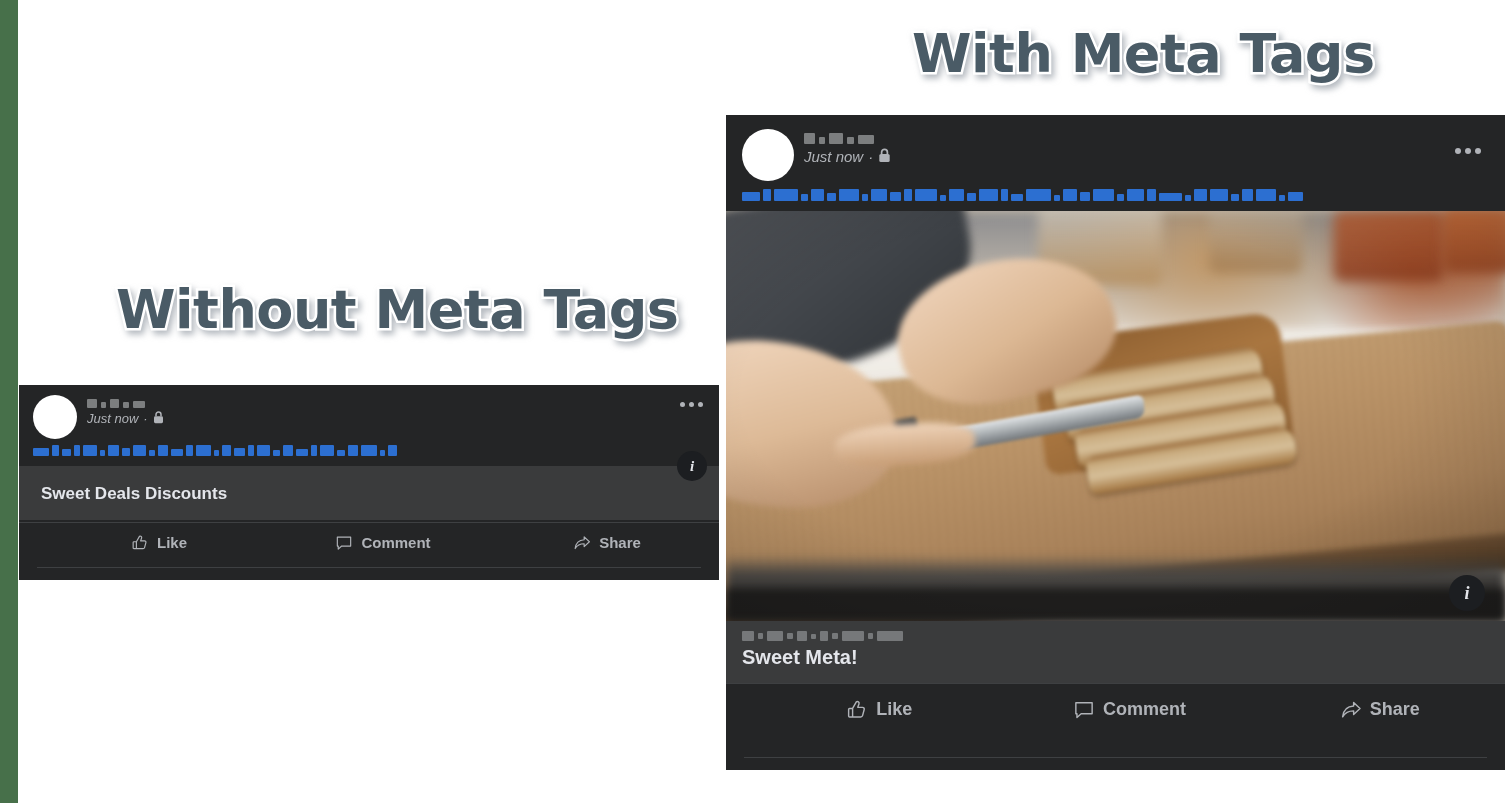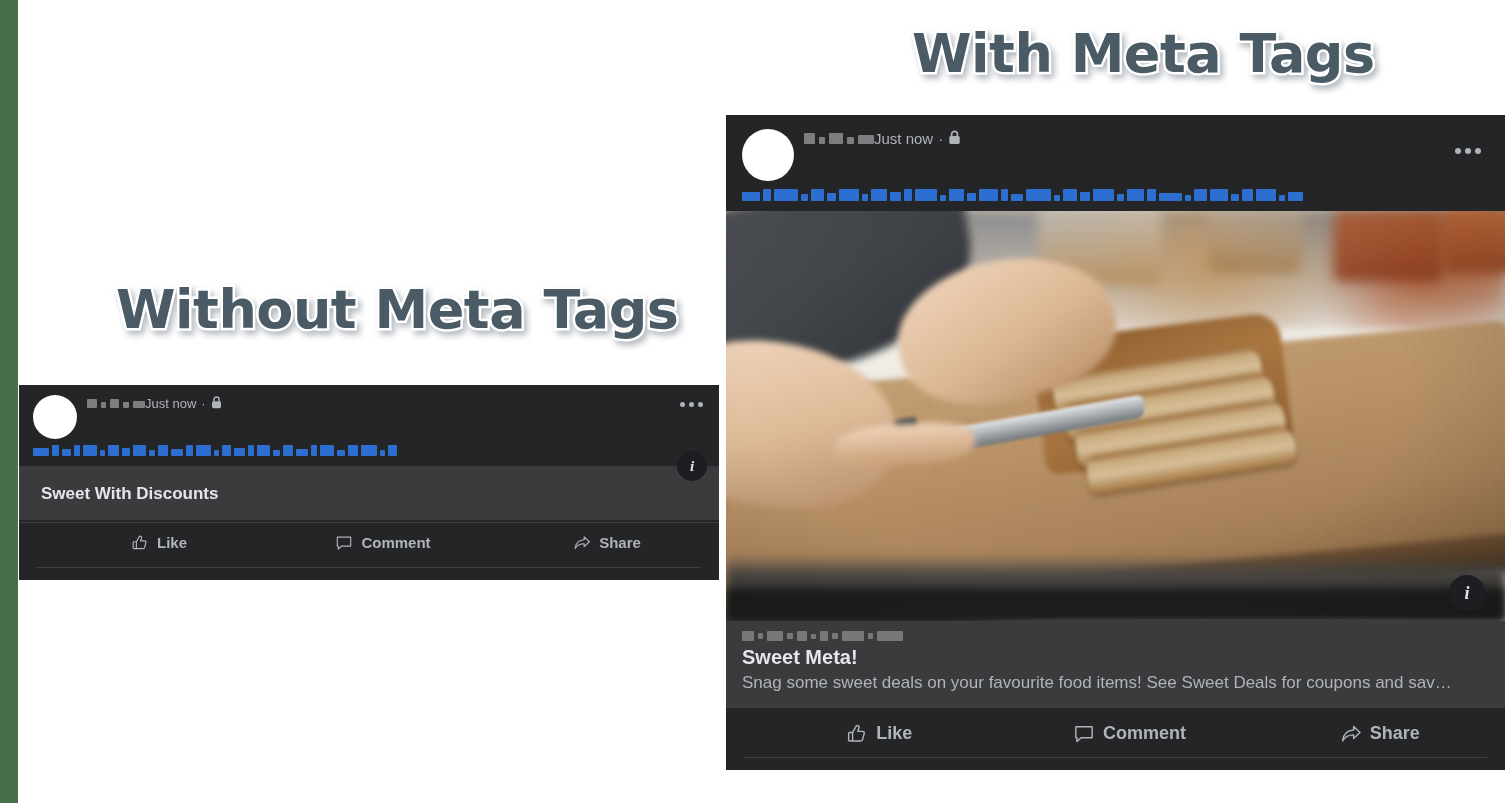--- a/index.html
+++ b/index.html
@@ -64,23 +64,24 @@
     padding: 12px 14px 0 14px;
     position: relative;
   }
   .avatar {
     border-radius: 50%;
     background: #ffffff;
     flex: none;
   }
   .header-meta {
     display: flex;
-    flex-direction: row;
+    flex-direction: column;
     justify-content: center;
     margin-left: 10px;
+    font-style: italic;
   }
   .author-blur {
     display: flex;
     gap: 4px;
     align-items: flex-end;
   }
   .author-blur i {
     display: block;
     background: #9a9c9e;
     border-radius: 1px;
@@ -452,21 +453,21 @@
         <i style="width:8px;height:6px"></i>
           <i style="width:10px"></i>
           <i style="width:16px"></i>
         <i style="width:5px;height:6px"></i>
           <i style="width:9px"></i>
       </div>
     </div>
 
     <div class="link-preview">
       <div class="info-badge">i</div>
-      <div class="link-title">Sweet With Discounts</div>
+      <div class="link-title">Sweet Deals Discounts</div>
     </div>
 
     <div class="action-bar">
       <div class="action-btn">
         <svg width="18" height="18" viewBox="0 0 20 20" aria-hidden="true">
           <path d="M6 8.6 L9.4 2.6 a1.6 1.6 0 0 1 2.4 1.9 L10.7 7.6 h4.4 a1.5 1.5 0 0 1 1.45 1.9 l-1.5 5.6 a1.7 1.7 0 0 1 -1.6 1.2 H6 z M6 8.6 H3.2 a.8 .8 0 0 0 -.8 .8 v6.1 a.8 .8 0 0 0 .8 .8 H6 z" fill="none" stroke="#b0b3b8" stroke-width="1.3" stroke-linejoin="round"></path>
         </svg>
         <span>Like</span>
       </div>
       <div class="action-btn">
@@ -593,21 +594,20 @@
         <span class="blurchunk" style="width:10px"></span>
         <span class="blurchunk" style="width:5px;height:5px"></span>
         <span class="blurchunk" style="width:8px"></span>
         <span class="blurchunk" style="width:6px;height:6px"></span>
         <span class="blurchunk" style="width:22px"></span>
         <span class="blurchunk" style="width:5px;height:6px"></span>
         <span class="blurchunk" style="width:26px"></span>
         <span></span>
       </div>
       <div class="link-title">Sweet Meta!</div>
-      <div class="link-desc">Snag some sweet deals on your favourite food items! See Sweet Deals for coupons and sav…</div>
     </div>
 
     <div class="action-bar">
       <div class="action-btn">
         <svg width="22" height="22" viewBox="0 0 20 20" aria-hidden="true">
           <path d="M6 8.6 L9.4 2.6 a1.6 1.6 0 0 1 2.4 1.9 L10.7 7.6 h4.4 a1.5 1.5 0 0 1 1.45 1.9 l-1.5 5.6 a1.7 1.7 0 0 1 -1.6 1.2 H6 z M6 8.6 H3.2 a.8 .8 0 0 0 -.8 .8 v6.1 a.8 .8 0 0 0 .8 .8 H6 z" fill="none" stroke="#b0b3b8" stroke-width="1.3" stroke-linejoin="round"></path>
         </svg>
         <span>Like</span>
       </div>
       <div class="action-btn">

